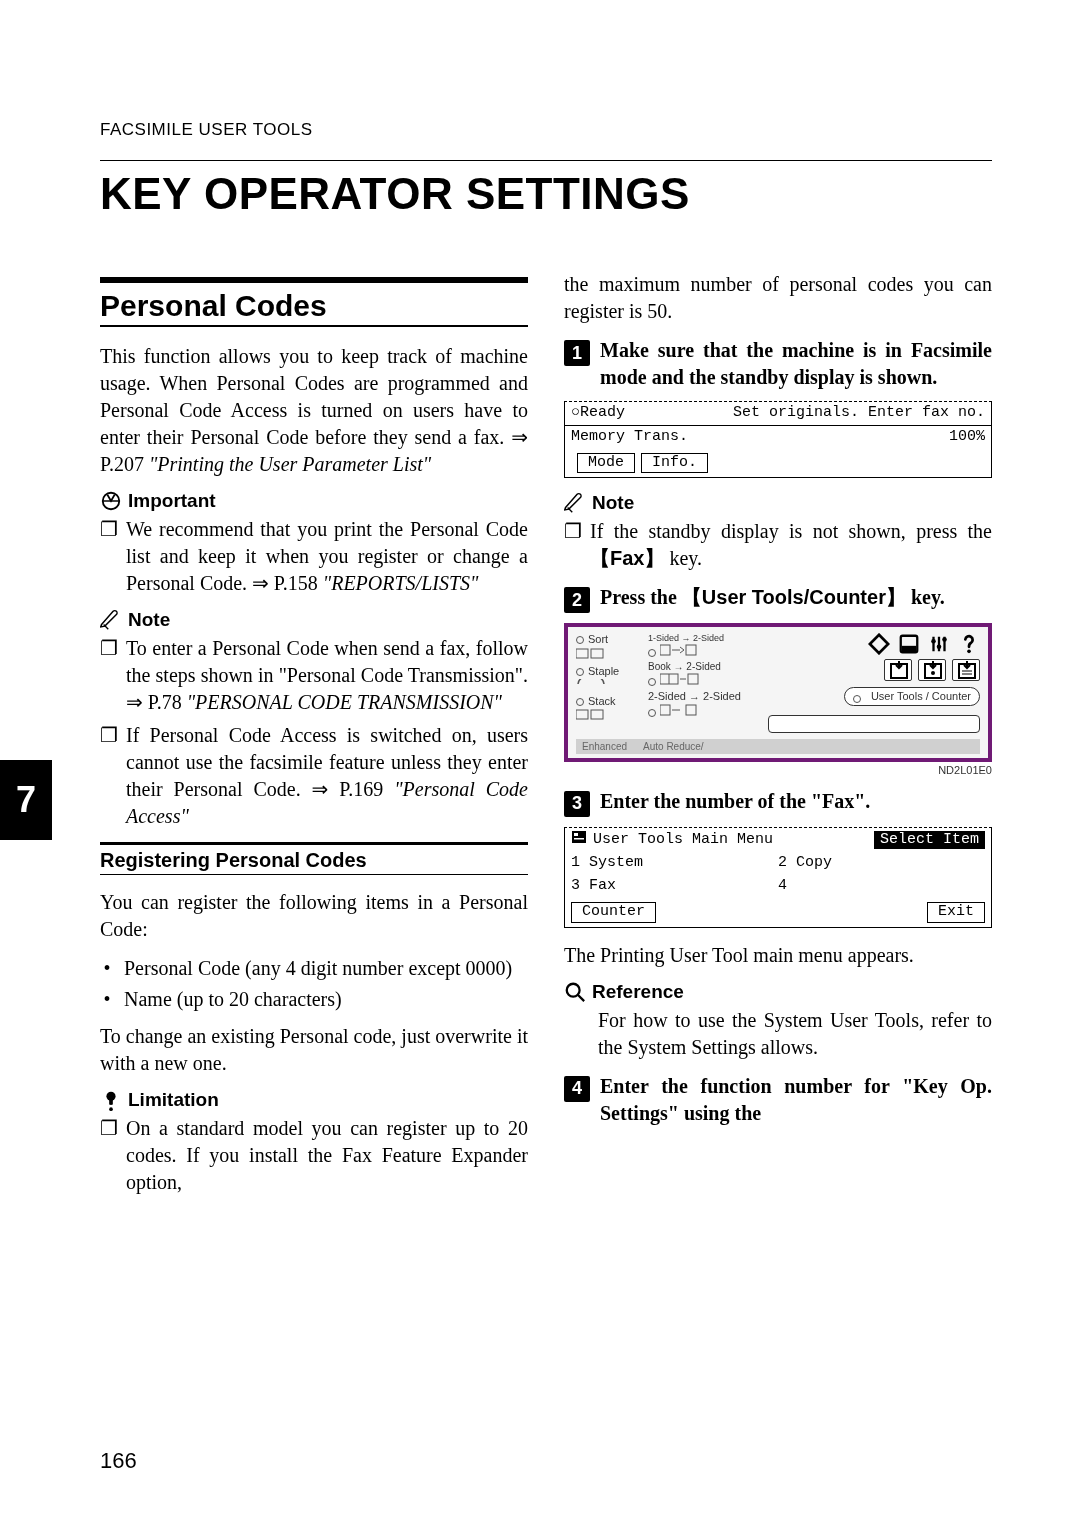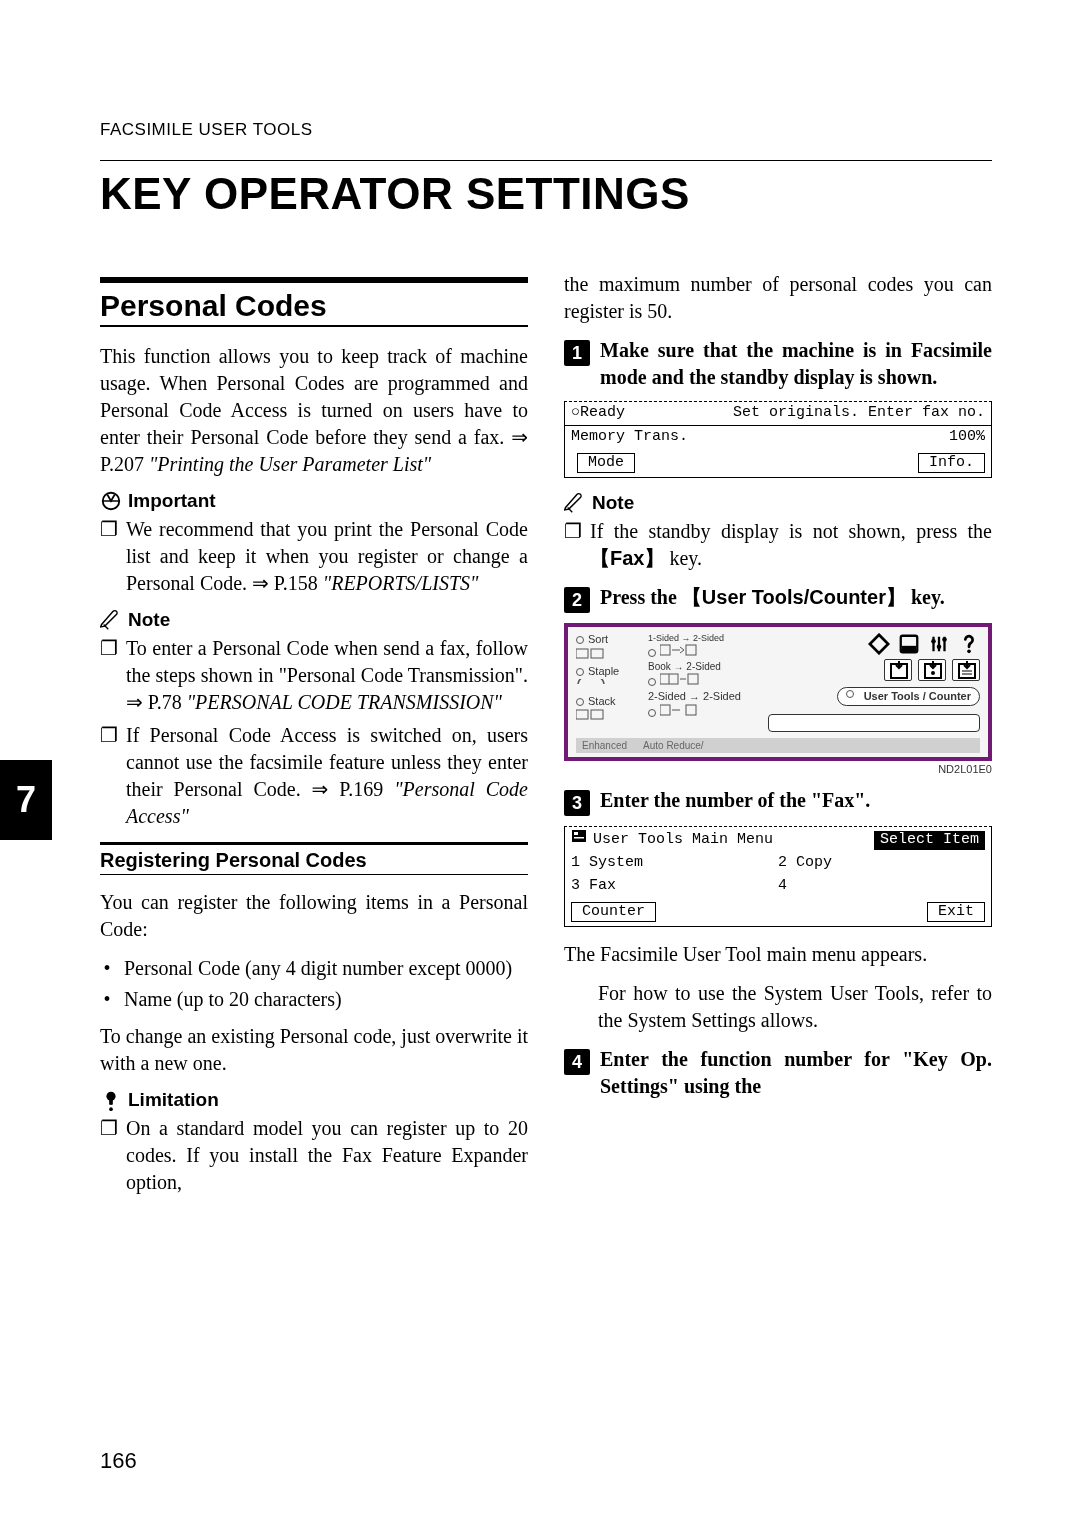--- a/index.html
+++ b/index.html
@@ -153,21 +153,21 @@
     margin: 8px 0 14px 0;
     width: 100%;
   }
   .lcd .row {
     display: flex;
     border-top: 1px solid #000;
     padding: 2px 6px;
     align-items: center;
     min-height: 22px;
   }
-  .lcd .row.first { border-top: none; align-items: flex-end; }
+  .lcd .row.first { border-top: none; }
   .lcd .row .grow { flex: 1; }
   .lcd .btnbox {
     border: 1.5px solid #000;
     padding: 0 10px;
     margin-left: 6px;
     font-family: "Courier New", monospace;
   }
   .lcd .rev {
     background: #000; color: #fff;
     padding: 0 6px;
@@ -187,21 +187,21 @@
   .panel-row { display:flex; align-items:flex-start; gap:10px; }
   .panel-cell { flex:1; font-size:11px; color:#333; line-height:1.2; }
   .panel-cell .led { display:inline-block; width:8px; height:8px; border:1px solid #555; border-radius:50%; margin-right:4px; vertical-align:middle; }
   .panel-toprow { display:flex; gap:8px; align-items:center; justify-content:flex-end; margin-bottom:4px; }
   .panel-toprow .ic { width:22px; height:22px; display:inline-block; }
   .panel-toprow .ic svg { width:100%; height:100%; }
   .panel-midrow { display:flex; gap:6px; justify-content:flex-end; margin:4px 0 6px 0; }
   .panel-midrow .box { width:28px; height:22px; border:1.5px solid #333; border-radius:2px; background:#fff; }
   .panel-capsule {
     border:1.5px solid #333; border-radius:12px; padding:2px 8px;
-    font-size:11px; display:inline-flex; align-items:flex-start; gap:6px; background:#fff;font-weight:bold;
+    font-size:11px; display:inline-flex; align-items:flex-end; gap:6px; background:#fff;
   }
   .panel-capsule .led { width:8px; height:8px; border:1px solid #555; border-radius:50%; display:inline-block; }
   .panel-blankbtn {
     height:18px; border:1.5px solid #333; border-radius:4px; background:#fff; margin-top:8px;
   }
   .panel-bottom {
     margin-top:6px; background:#d0d0d0; color:#666; font-size:10px;
     padding:2px 6px; display:flex; gap:16px;
   }
   .fig-code {
@@ -350,21 +350,21 @@
 
       <div class="lcd">
         <div class="row first">
           <span>○Ready</span>
           <span class="grow" style="text-align:right">Set originals. Enter fax no.</span>
         </div>
         <div class="row">
           <span>Memory Trans.</span>
           <span class="grow" style="text-align:right">100%</span>
         </div>
-        <div class="row" style="justify-content:space-between;border-top:none;padding-top:4px;padding-bottom:4px">
+        <div class="row" style="justify-content:flex-start;border-top:none;padding-top:4px;padding-bottom:4px">
           <span class="btnbox">Mode</span>
           <span class="btnbox">Info.</span>
         </div>
       </div>
 
       <div class="label-row mt4">
         <span class="label-icon">
           <svg viewBox="0 0 24 24">
               <path d="M3 21 L17 5 C18 4 20 4 21 5 C22 6 22 8 21 9 L7 23 L2 24 Z" transform="translate(-1 -2) scale(0.9)" fill="none" stroke="#000" stroke-width="1.8"></path>
               <path d="M4 17 L9 22" stroke="#000" stroke-width="1.5"></path>
@@ -512,22 +512,31 @@
           <span style="width:50%">3 Fax</span>
           <span>4</span>
         </div>
         <div class="row" style="border-top:none;padding-top:4px;padding-bottom:4px">
           <span class="btnbox" style="margin-left:0">Counter</span>
           <span class="grow"></span>
           <span class="btnbox">Exit</span>
           </div>
       </div>
 
-      <p class="body-text ref-indent" style="padding-left:0">The Facsimile User Tool main menu appears.</p>
-
+      <p class="body-text ref-indent" style="padding-left:0">The Printing User Tool main menu appears.</p>
+
+      <div class="label-row mt4">
+        <span class="label-icon">
+          <svg viewBox="0 0 24 24">
+              <circle cx="10" cy="10" r="7" fill="none" stroke="#000" stroke-width="2.5"></circle>
+              <path d="M15 15 L22 22" stroke="#000" stroke-width="2.5"></path>
+            </svg>
+        </span>
+        <span class="label-text">Reference</span>
+      </div>
       <p class="body-text ref-indent">For how to use the System User Tools, refer to the System Settings allows.</p>
 
       <div class="step">
         <span class="step-num">4</span>
         <span class="step-text">Enter the function number for "Key Op. Settings" using the</span>
       </div>
 
     </div>
   </div>
 

